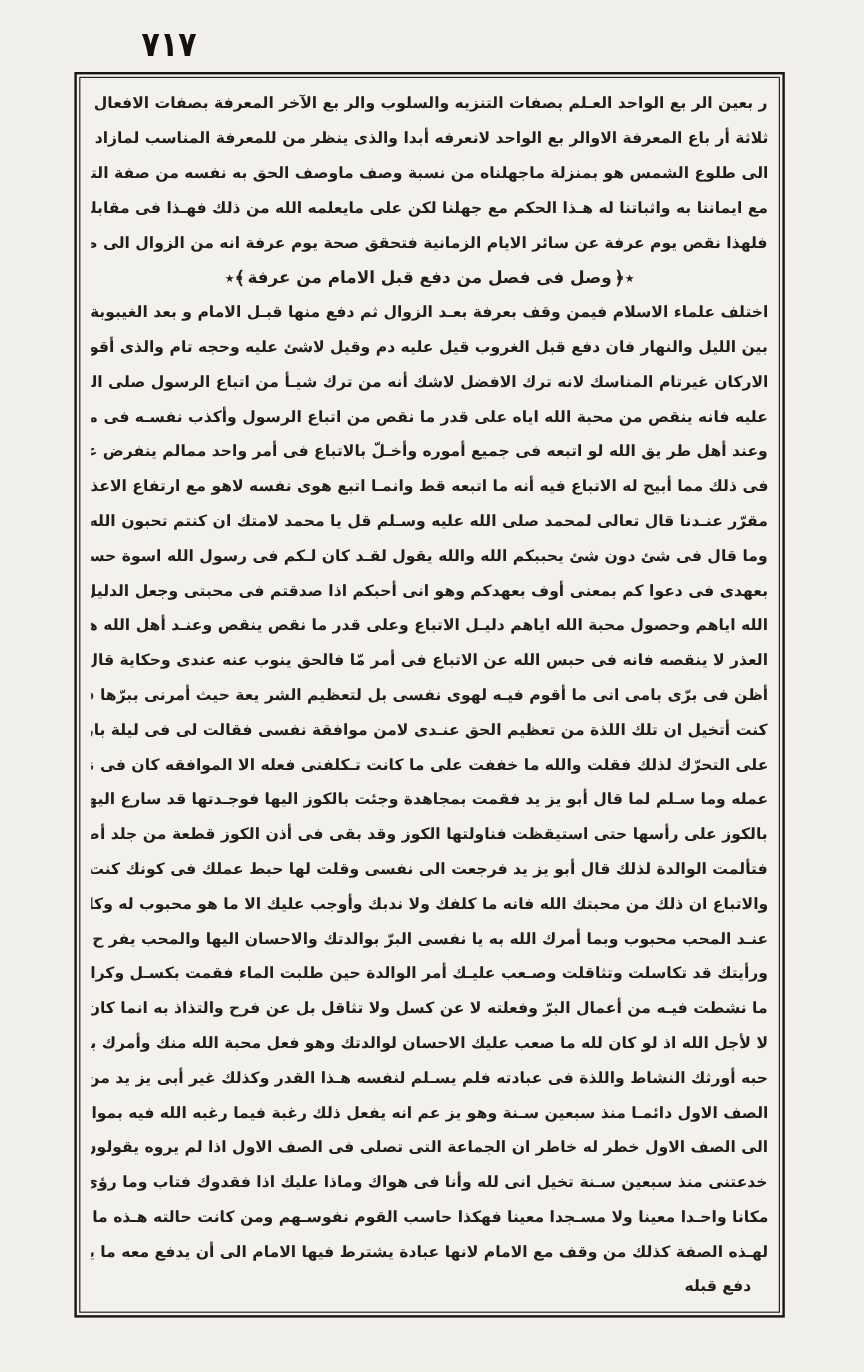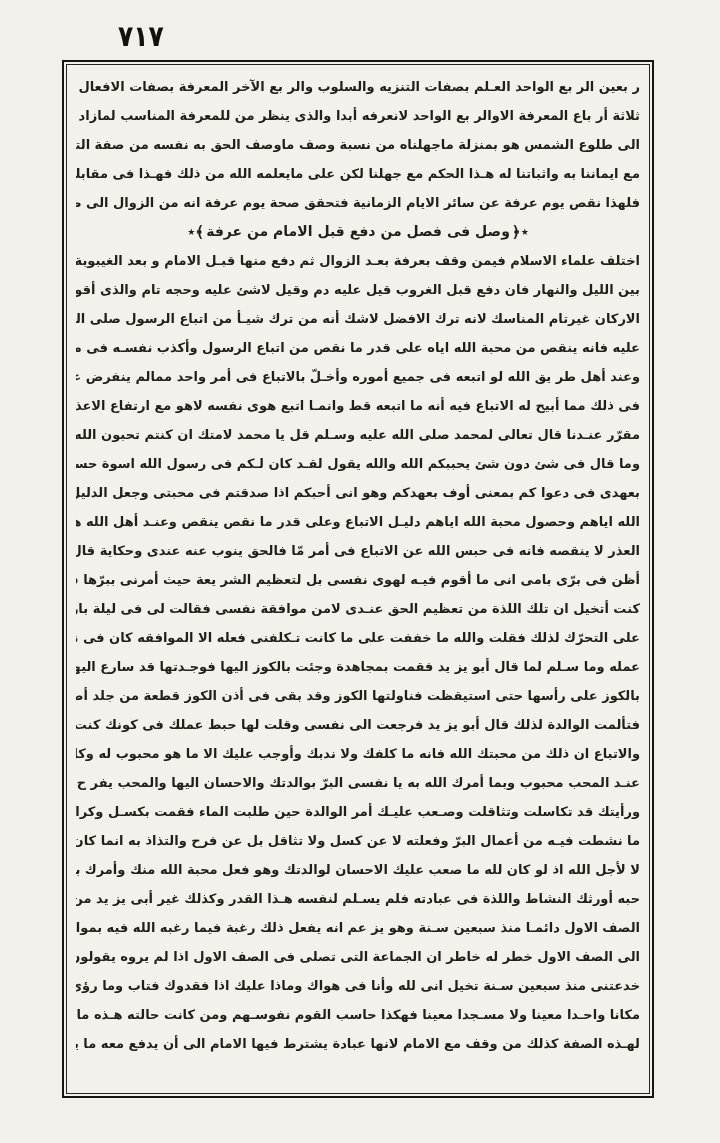--- a/index.html
+++ b/index.html
@@ -101,18 +101,19 @@
             <div class="tline">ما نشطت فيـه من أعمال البرّ وفعلته لا عن كسل ولا تثاقل بل عن فرح والتذاذ به انما كان ذلك لهوى كان لك فيـه</div>
             <div class="tline">لا لأجل الله اذ لو كان لله ما صعب عليك الاحسان لوالدتك وهو فعل محبة الله منك وأمرك به وأنت تدعين حبـه وان</div>
             <div class="tline">حبه أورثك النشاط واللذة فى عبادته فلم يسـلم لنفسه هـذا القدر وكذلك غير أبى يز يد من أهل الله كان يحافظ على</div>
             <div class="tline">الصف الاول دائمـا منذ سبعين سـنة وهو يز عم انه يفعل ذلك رغبة فيما رغبه الله فيه بموافقة الله فاتفق له عائق عن المشى</div>
             <div class="tline">الى الصف الاول خطر له خاطر ان الجماعة التى تصلى فى الصف الاول اذا لم يروه يقولون أين فلان فبكى وقال لنفسه</div>
             <div class="tline">خدعتنى منذ سبعين سـنة تخيل انى لله وأنا فى هواك وماذا عليك اذا فقدوك فتاب وما رؤى بعد ذلك يلزم فى المسجد</div>
             <div class="tline">مكانا واحـدا معينا ولا مسـجدا معينا فهكذا حاسب القوم نفوسـهم ومن كانت حالته هـذه ما يستوى مع من هو فاقد</div>
             <div class="tline">لهـذه الصفة كذلك من وقف مع الامام لانها عبادة يشترط فيها الامام الى أن يدفع معه ما يسـتوى فى الاتباع مثـل من</div>
           </div>
 
+        <div class="tline catchword">دفع قبله</div>
 
       </div>
     </div>
   </div>
 
 </div>
 
 </body></html>

